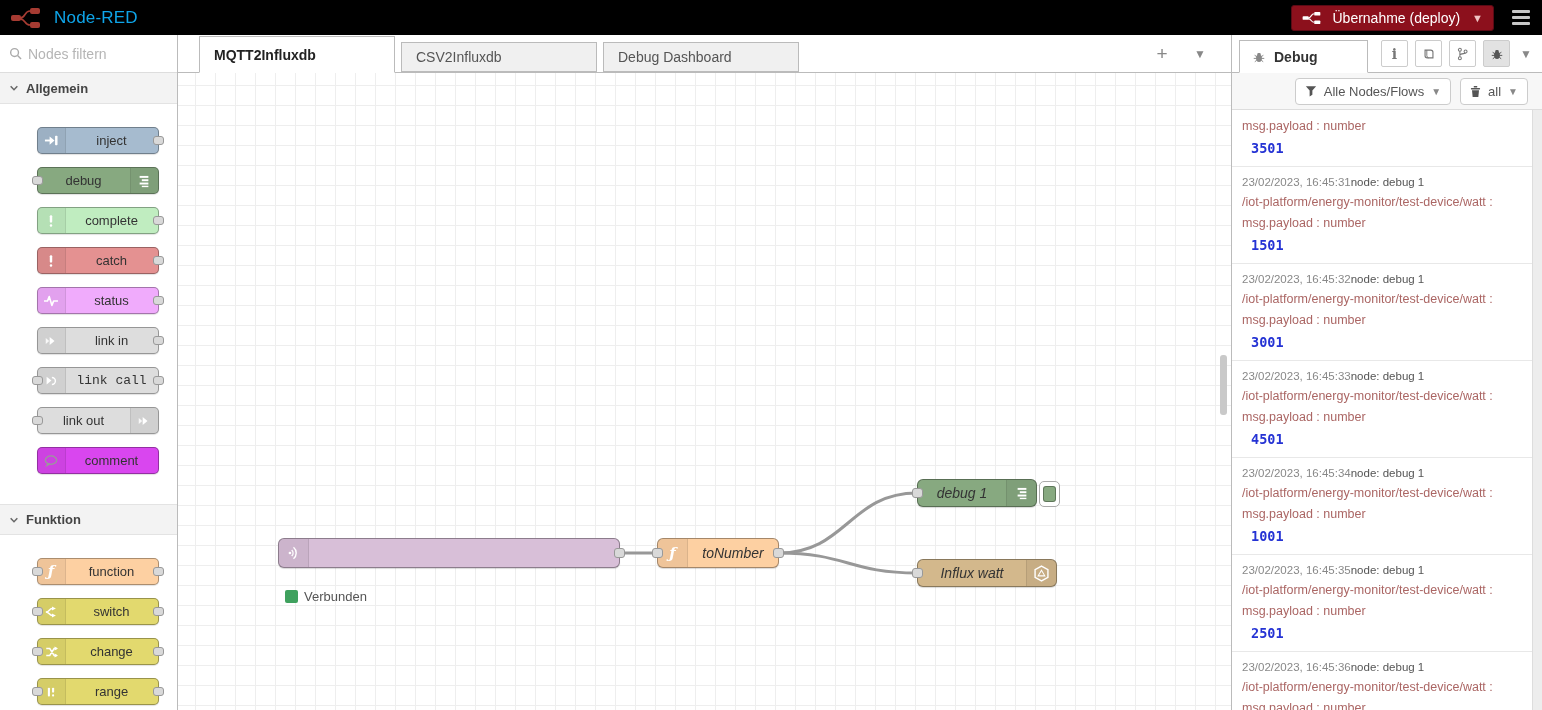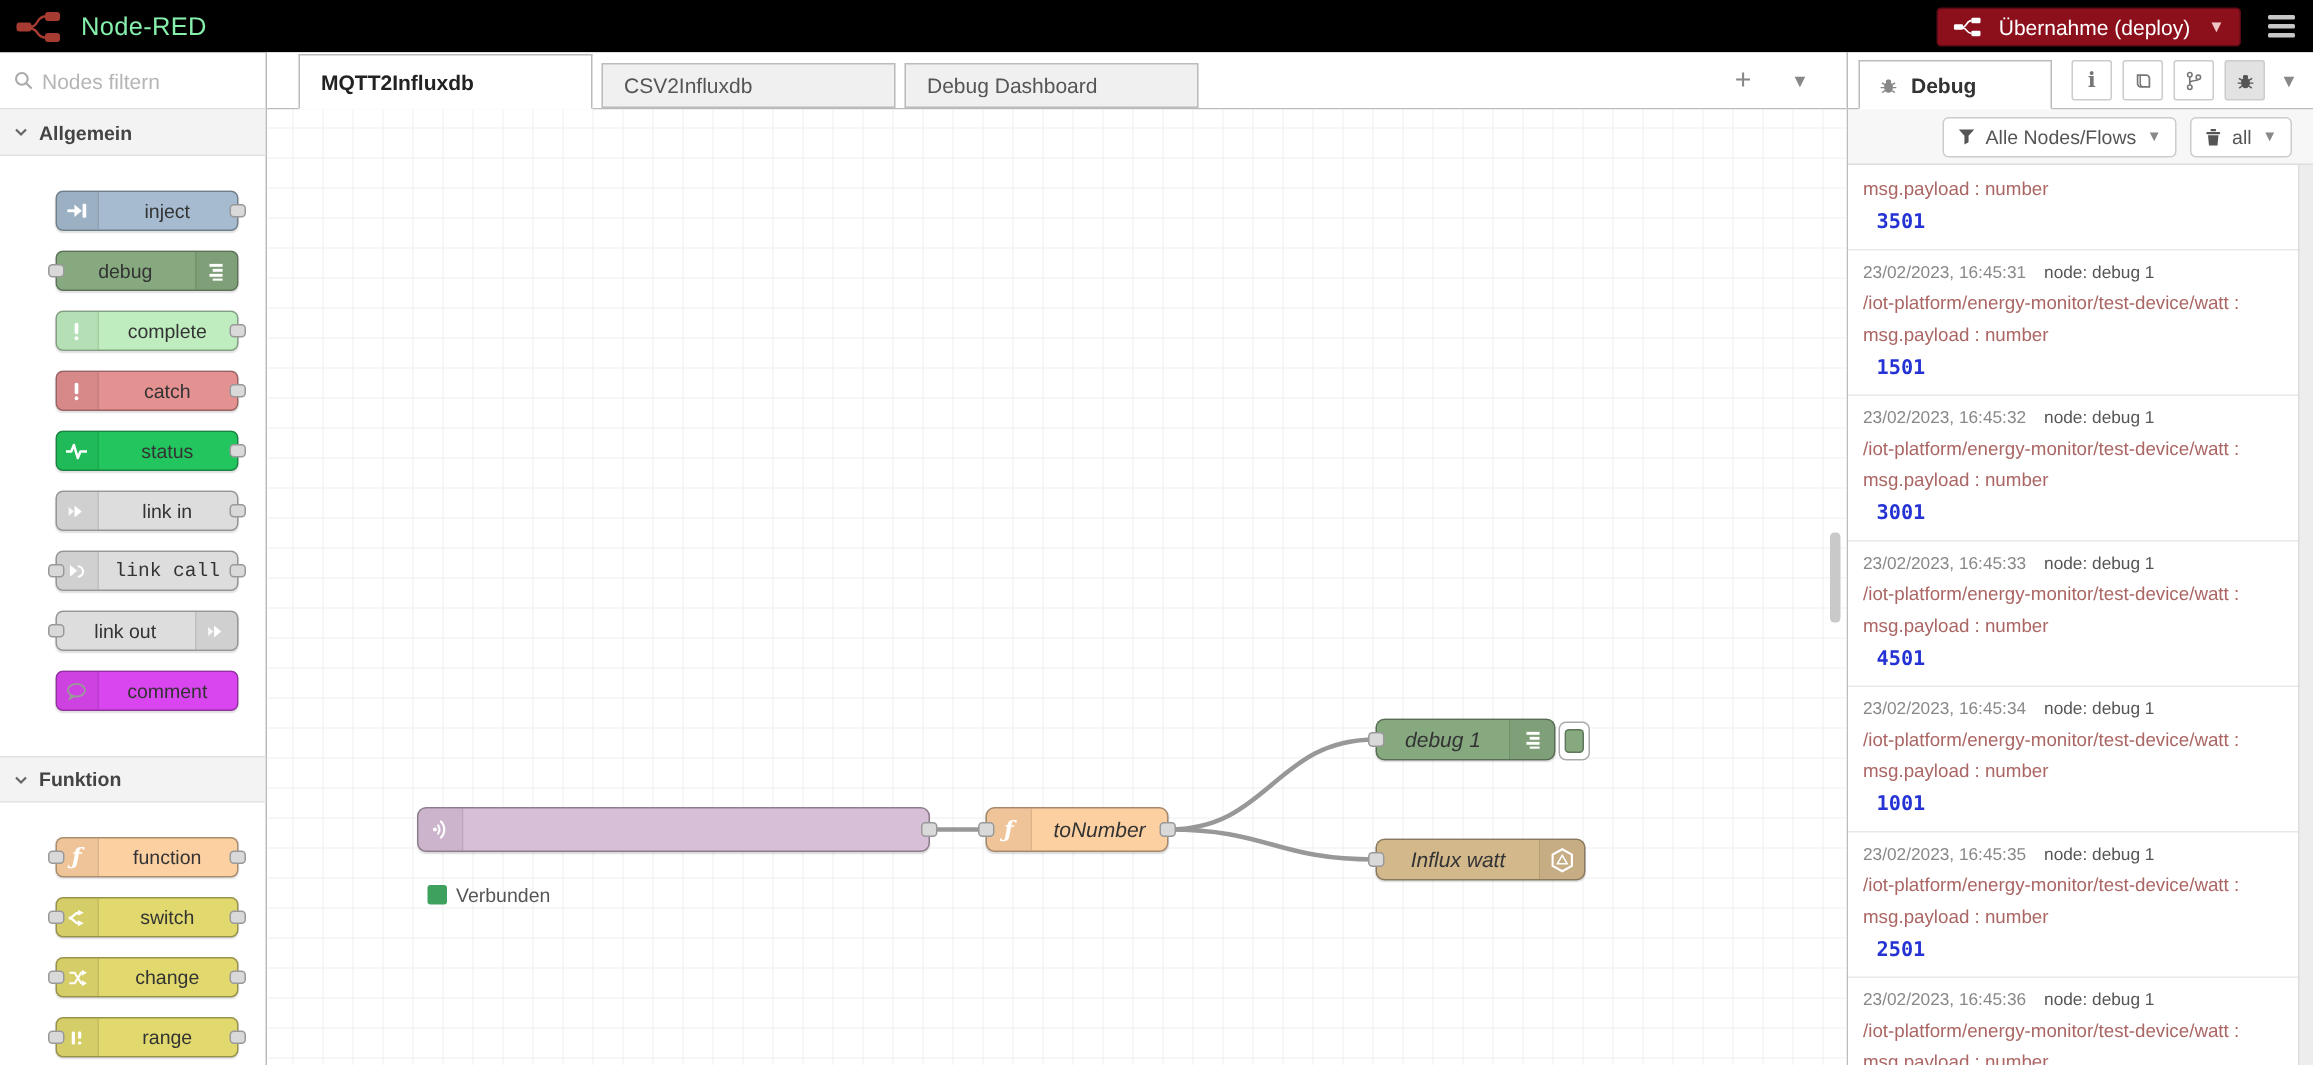--- a/index.html
+++ b/index.html
@@ -2,21 +2,21 @@
 <html style="--deploy-bg: #8C101C; --topic-color: #ab6664; --value-color: #2533d4; --status-green: #3fa15e;"><head>
 <meta charset="utf-8">
 <style>
   * { box-sizing: border-box; margin: 0; padding: 0; }
   html,body { width:1542px; height:710px; overflow:hidden; }
   body { font-family:"Liberation Sans", sans-serif; background:#fff; color:#333; position:relative; }
 
   
   .app-header { height:35px; background:#000; display:flex; align-items:center; padding:0 10px; }
   .logo { display:flex; align-items:center; gap:8px; }
-  .brand { color:#86efac; font-size:17px; letter-spacing:.2px; }
+  .brand { color:#0ea5e9; font-size:17px; letter-spacing:.2px; }
   .hd-right { margin-left:auto; display:flex; align-items:center; gap:16px; }
   .deploy-btn { display:flex; align-items:center; gap:8px; background:var(--deploy-bg,#8C101C);
     border:1px solid #5b0a15; border-radius:3px; padding:4px 10px; color:#fff; font-size:14px; cursor:pointer; }
   .deploy-caret { font-size:11px; color:#f0c4c4; margin-left:4px; }
   .burger { display:flex; flex-direction:column; gap:3px; width:22px; cursor:pointer; padding:2px; }
   .burger span { height:3px; background:#c7c7c7; border-radius:1px; }
 
   
   .main { display:flex; height:675px; }
 
@@ -94,21 +94,21 @@
   .iserif { font-family:"DejaVu Serif", serif; font-weight:bold; font-size:14px; color:#777; }
   .filterbar { height:37px; background:#f7f7f7; border-bottom:1px solid #ddd; display:flex; align-items:center;
     justify-content:flex-end; gap:9px; padding:0 14px; flex:none; }
   .f-btn { height:27px; background:#fff; border:1px solid #ccc; border-radius:4px; display:flex; align-items:center;
     gap:7px; padding:0 9px; font-size:13px; color:#555; cursor:pointer; }
   .f-caret { font-size:10px; color:#888; }
   .msglist { flex:1; overflow:hidden; position:relative; padding-right:10px; }
   .msgtrack { position:absolute; right:0; top:0; bottom:0; width:10px; background:#ededed; border-left:1px solid #ddd; cursor:pointer; }
   .dmsg { border-bottom:1px solid #e8e8e8; padding:9px 10px 10px; cursor:pointer; }
   .dmsg-meta { font-size:11.5px; color:#888; margin-bottom:7px; }
-  .dmsg-node { margin-left:12px; color:#555; }
+  .dmsg-node { margin-left:0; color:#555; }
   .dmsg-topic, .dmsg-payload { font-size:12.5px; color:var(--topic-color,#ab6664); margin-bottom:7px; white-space:nowrap; }
   .dmsg-value { font-family:"DejaVu Sans Mono", monospace; font-size:13.5px; font-weight:bold;
     color:var(--value-color,#2533d4); padding-left:9px; margin-top:3px; }
   .dmsg .dmsg-meta:empty, .dmsg .dmsg-topic:empty, .dmsg .dmsg-payload:empty { display:none; }
 </style>
 </head>
 <body>
 
 <div class="app-header">
   <div class="logo">
@@ -207,21 +207,21 @@
                     <rect x="6.6" y="1.4" width="2.8" height="8.6" rx="1.3" fill="#fff"></rect>
                     <rect x="6.6" y="11.6" width="2.8" height="3" rx="1.3" fill="#fff"></rect>
                   </svg>
                 </div>
       <span class="pn-label">catch</span>
     </div>
   <div class="pn-port pn-port-r"></div>
             </div>
 
   <div class="pnode">
-    <div class="pn-body" style="background: #22c55e;">
+    <div class="pn-body" style="background: #f0abfc;">
       <div class="pn-icon">
                   <svg width="16" height="14" viewBox="0 0 18 16">
                     <path d="M1 8 h4 l2-5 3 10 2-5 h5" fill="none" stroke="#fff" stroke-width="1.9" stroke-linejoin="round"></path>
                   </svg>
                 </div>
       <span class="pn-label">status</span>
     </div>
   <div class="pn-port pn-port-r"></div>
             </div>
 

